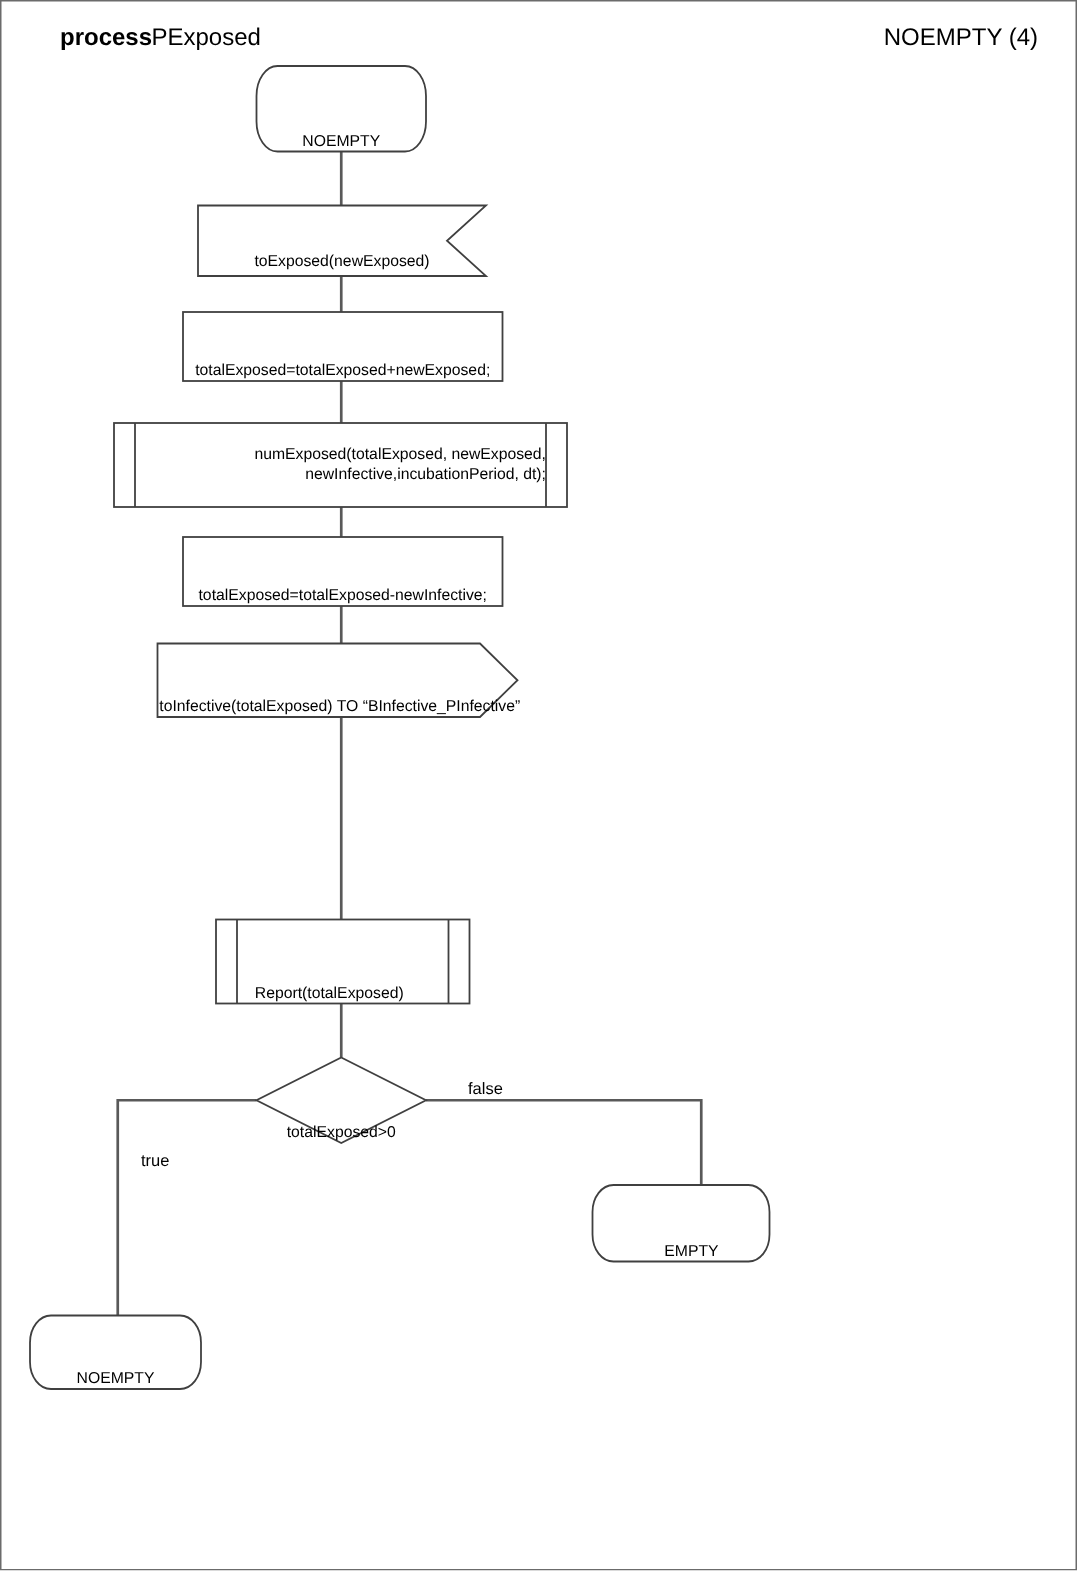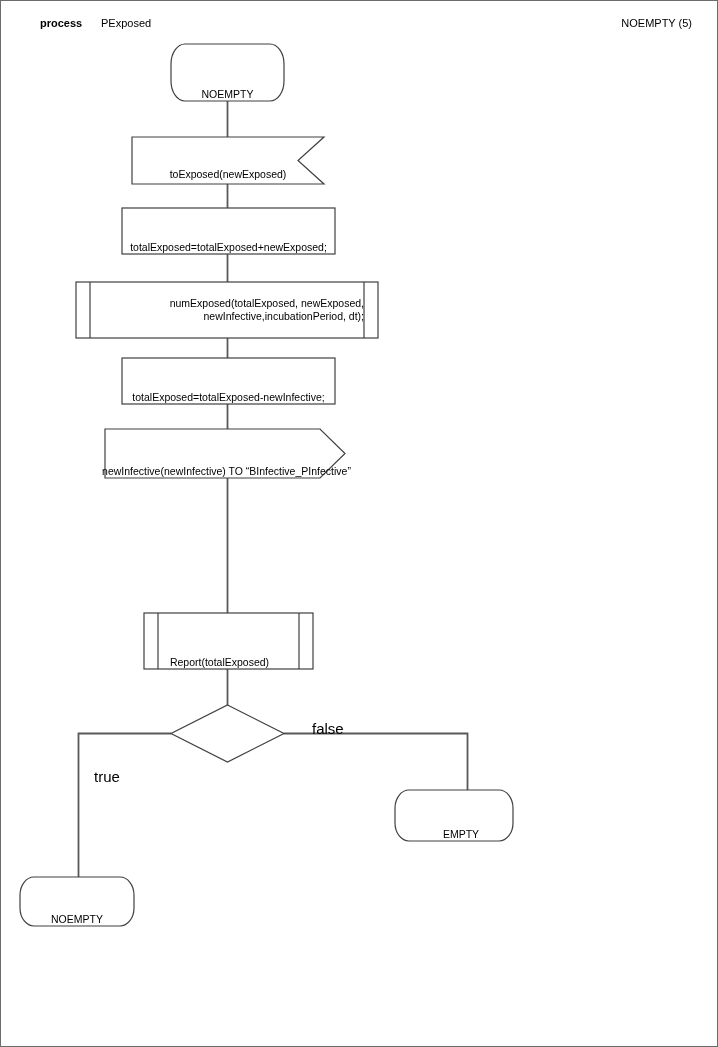--- a/index.html
+++ b/index.html
@@ -7,39 +7,39 @@
     position:relative;
     width:718px;height:1047px;
     box-sizing:border-box;
     background:#fff;
     border:1px solid #6b6b6b;
     font-family:"Liberation Sans",sans-serif;
     color:#000;
     overflow:hidden;
   }
   #canvas{position:absolute;left:0;top:0;width:718px;height:1047px;}
-  .hdr{position:absolute;top:16px;font-size:11px;white-space:nowrap;padding-left:14px;}
+  .hdr{position:absolute;top:16px;font-size:16px;white-space:nowrap;padding-left:14px;}
   .hdr.bold{font-weight:bold;}
   .node-label{
     position:absolute;
     display:flex;align-items:flex-end;justify-content:center;
     text-align:center;
     font-size:10.5px;line-height:13px;
     white-space:nowrap;
   }
-  .branch-label{position:absolute;font-size:15px;white-space:nowrap;text-align:center;}
+  .branch-label{position:absolute;font-size:11px;white-space:nowrap;text-align:center;}
 </style>
 </head>
 <body>
 
 <div id="page">
 
   <div class="hdr bold" style="left:25px">process</div>
   <div class="hdr" style="left:86px">PExposed</div>
-  <div class="hdr" style="right:25px">NOEMPTY (5)</div>
+  <div class="hdr" style="right:25px">NOEMPTY (4)</div>
 
   <svg id="canvas" viewBox="0 0 718 1047">
     <g stroke="#595959" stroke-width="1.8" fill="none">
       <path d="M226.5 100 V136"></path>
       <path d="M226.5 183 V207"></path>
       <path d="M226.5 253 V281"></path>
       <path d="M226.5 337 V357"></path>
       <path d="M226.5 403 V428"></path>
       <path d="M226.5 477 V612"></path>
       <path d="M226.5 668 V704"></path>
@@ -79,27 +79,30 @@
   <div class="node-label" style="left:89px;top:281px;width:274px;height:56px;flex-direction:column">
     <span>numExposed(totalExposed, newExposed,</span>
     <span>newInfective,incubationPeriod, dt);</span>
   </div>
 
   <div class="node-label" style="left:121px;top:357px;width:213px;height:46px">
     <span>totalExposed=totalExposed-newInfective;</span>
   </div>
 
   <div class="node-label" style="left:104px;top:428px;width:243px;height:49px">
-    <span>newInfective(newInfective) TO “BInfective_PInfective”</span>
+    <span>toInfective(totalExposed) TO “BInfective_PInfective”</span>
   </div>
 
   <div class="node-label" style="left:157px;top:612px;width:123px;height:56px">
     <span>Report(totalExposed)</span>
   </div>
 
+  <div class="node-label" style="left:170px;top:704px;width:113px;height:57px">
+    <span>totalExposed&gt;0</span>
+  </div>
 
   <div class="node-label" style="left:394px;top:789px;width:132px;height:51px">
     <span>EMPTY</span>
   </div>
 
   <div class="node-label" style="left:19px;top:876px;width:114px;height:49px">
     <span>NOEMPTY</span>
   </div>
 
   <div class="branch-label" style="left:93px;top:767px">true</div>

